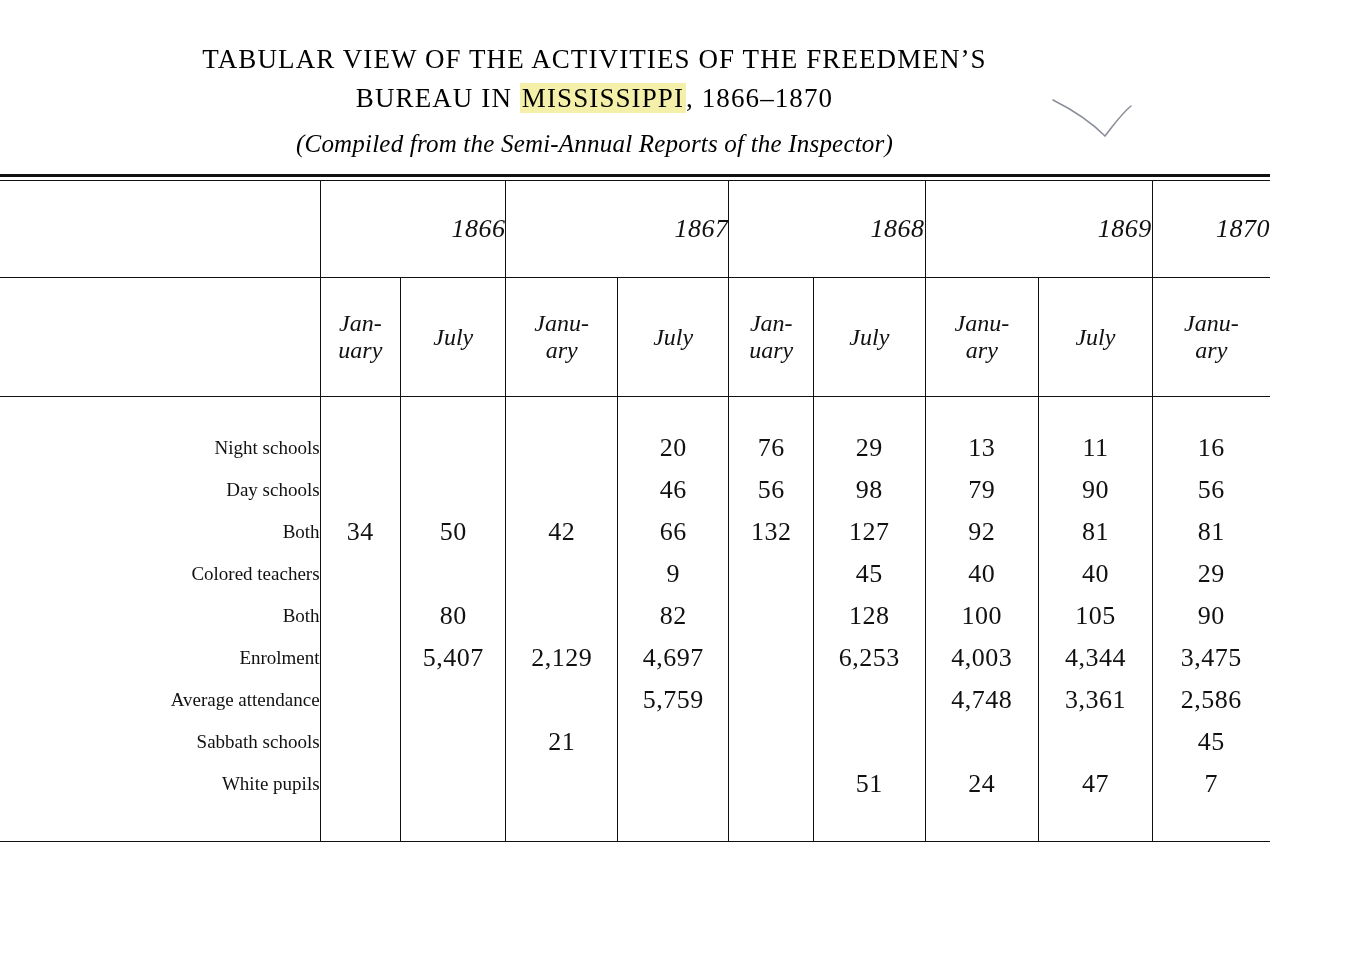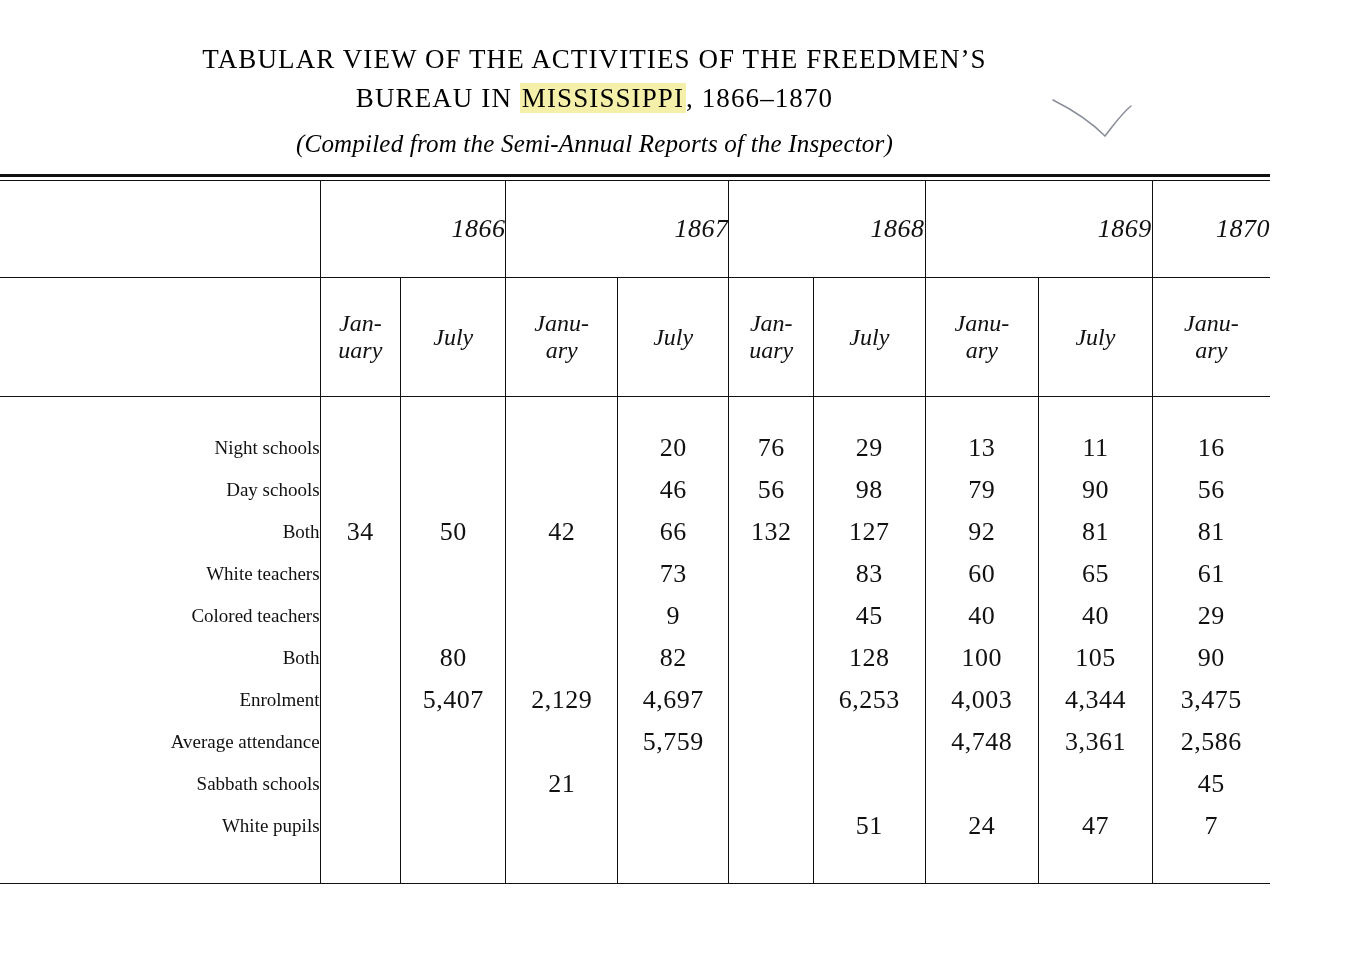--- a/index.html
+++ b/index.html
@@ -255,32 +255,20 @@
         <td class="data-cell vline">50</td>
         <td class="data-cell vline">42</td>
         <td class="data-cell vline">66</td>
         <td class="data-cell vline">132</td>
         <td class="data-cell vline">127</td>
         <td class="data-cell vline">92</td>
         <td class="data-cell vline">81</td>
         <td class="data-cell vline">81</td>
       </tr>
 
-      <tr>
-        <td class="row-label">White teachers</td>
-        <td class="data-cell vline"></td>
-        <td class="data-cell vline"></td>
-        <td class="data-cell vline"></td>
-        <td class="data-cell vline">73</td>
-        <td class="data-cell vline"></td>
-        <td class="data-cell vline">83</td>
-        <td class="data-cell vline">60</td>
-        <td class="data-cell vline">65</td>
-        <td class="data-cell vline">61</td>
-      </tr>
 
       <tr>
         <td class="row-label">Colored teachers</td>
         <td class="data-cell vline"></td>
         <td class="data-cell vline"></td>
         <td class="data-cell vline"></td>
         <td class="data-cell vline">9</td>
         <td class="data-cell vline"></td>
         <td class="data-cell vline">45</td>
         <td class="data-cell vline">40</td>

